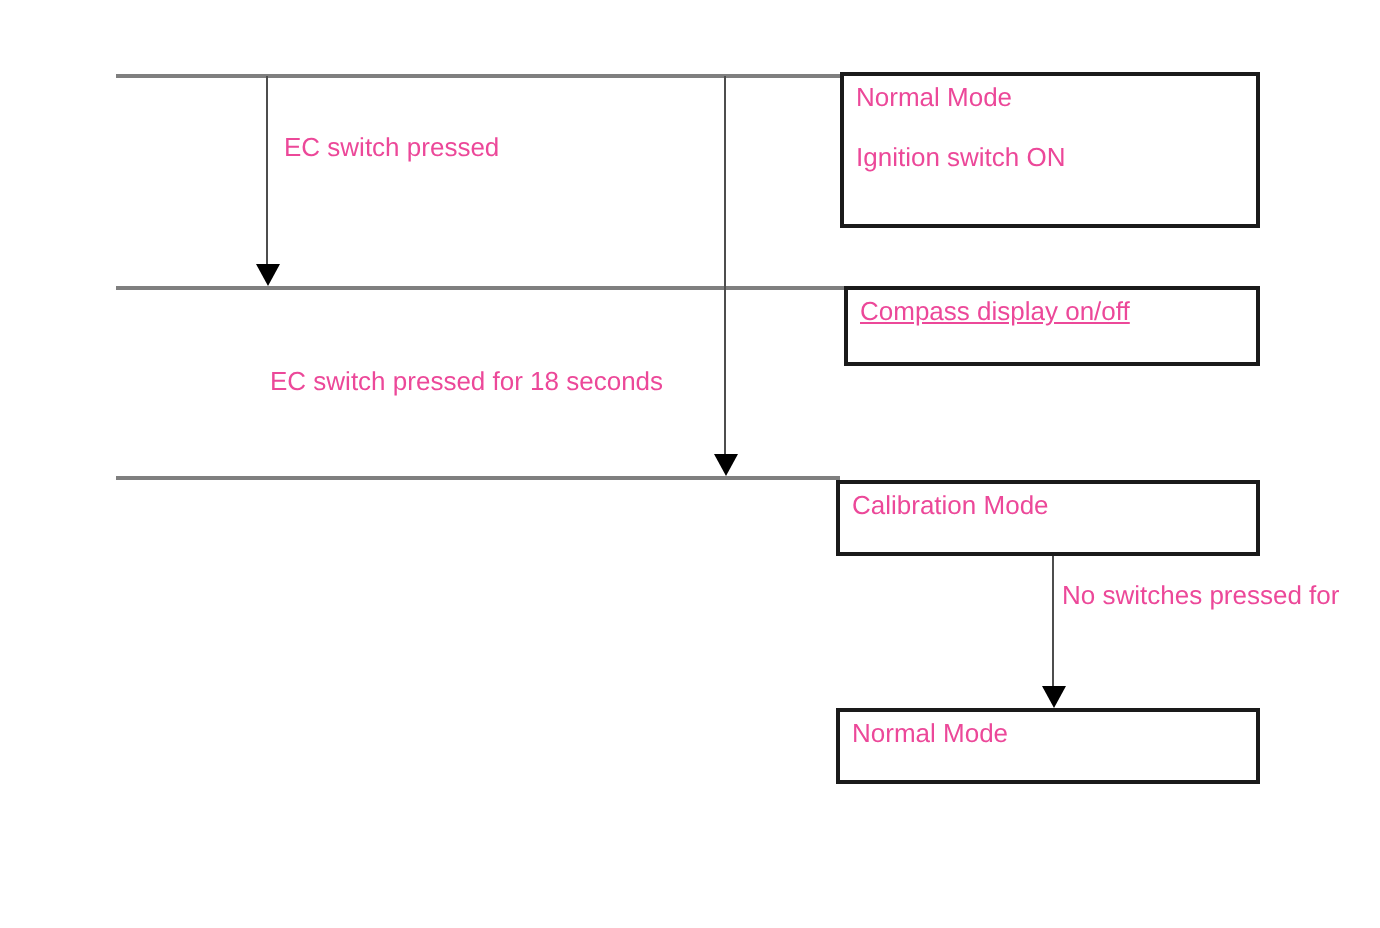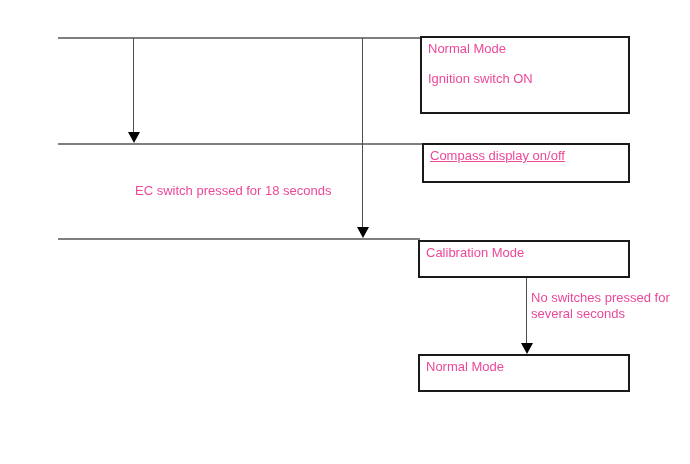--- a/index.html
+++ b/index.html
@@ -108,24 +108,24 @@
 
   <div class="node" id="node-calibration">
     <p>Calibration Mode</p>
   </div>
 
   <div class="node" id="node-normal-bot">
     <p>Normal Mode</p>
   </div>
 
   <div class="edge-label" id="label-ec6">
+    <span>EC switch pressed</span>
   </div>
 
   <div class="edge-label" id="label-ec18">
     <span>EC switch pressed for 18 seconds</span>
   </div>
 
   <div class="edge-label" id="label-nosw">
     <span>No switches pressed for</span>
-    <span>several seconds</span>
   </div>
 
 </div>
 
 </body></html>

